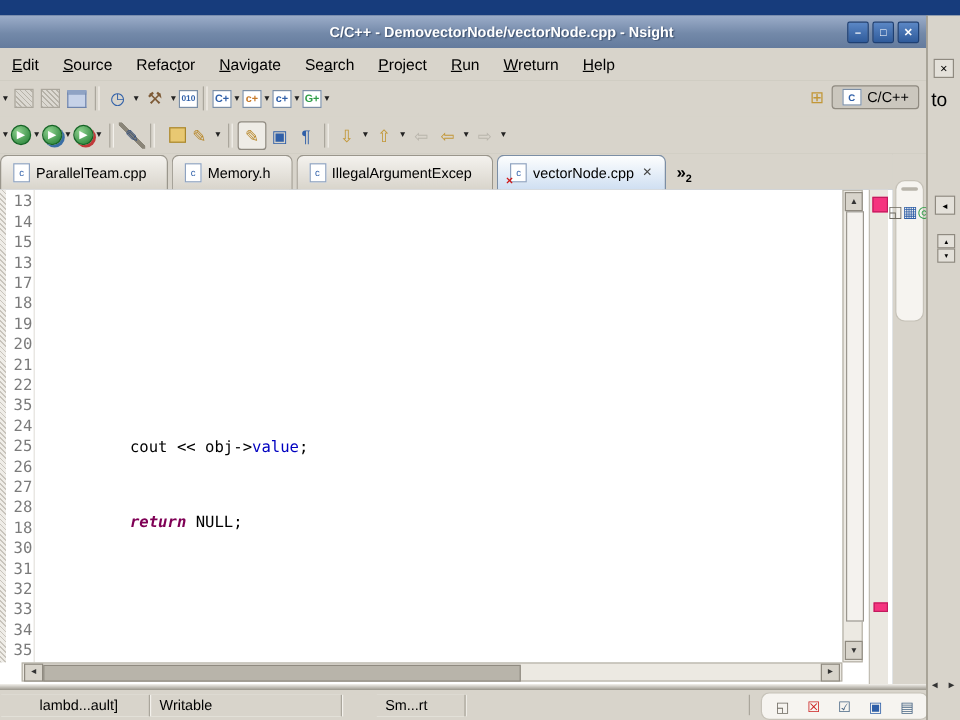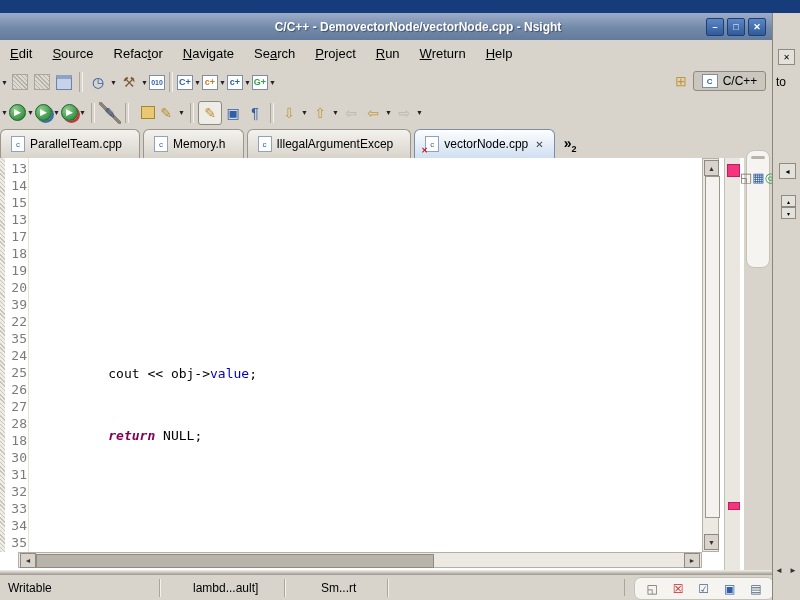--- a/index.html
+++ b/index.html
@@ -133,21 +133,21 @@
   .c3{width:75px;margin-left:28px;}
   .fastbottom{position:absolute;left:634px;top:577px;width:130px;height:21px;background:#f6f4f0;
     border:1px solid #c6c2b8;border-radius:7px;display:flex;align-items:center;justify-content:space-around;padding:0 4px;}
   .fbi{font-size:12px;line-height:1;}
   .bsep{position:absolute;left:624px;top:579px;width:1px;height:17px;background:#aaa69c;}
   
   .sliver{position:absolute;left:772px;top:13px;width:28px;height:587px;background:#d8d4cb;
     border-left:1px solid #8a8578;}
   .sl-close{position:absolute;left:5px;top:36px;width:15px;height:14px;border:1px solid #8f8a80;
     background:#e4e1da;font-size:8px;display:flex;align-items:center;justify-content:center;}
-  .sl-to{position:absolute;left:3px;top:62px;font-size:12px;}
+  .sl-to{position:absolute;left:3px;top:62px;font-size:16px;}
   .sl-back{position:absolute;left:6px;top:150px;width:15px;height:14px;border:1px solid #8f8a80;
     background:#e4e1da;font-size:8px;display:flex;align-items:center;justify-content:center;}
   .sl-spin{position:absolute;left:8px;top:182px;display:flex;flex-direction:column;}
   .sl-spin span{width:13px;height:10px;border:1px solid #8f8a80;background:#e4e1da;font-size:6px;
     display:flex;align-items:center;justify-content:center;}
   .sl-arrL{position:absolute;left:2px;top:553px;font-size:8px;color:#333;}
   .sl-arrR{position:absolute;left:16px;top:553px;font-size:8px;color:#333;}
 </style>
 </head>
 <body>
@@ -345,21 +345,21 @@
     <div class="ruler">
 
     <div>13</div>
         <div>14</div>
         <div>15</div>
         <div>13</div>
         <div>17</div>
         <div>18</div>
         <div>19</div>
         <div>20</div>
-        <div>39</div>
+        <div>21</div>
         <div>22</div>
         <div>35</div>
         <div>24</div>
         <div>25</div>
         <div>26</div>
         <div>27</div>
         <div>28</div>
         <div>18</div>
         <div>30</div>
         <div>31</div>
@@ -459,22 +459,22 @@
   <div class="fastpanel">
     <span class="handle"></span>
     <span>
       
     <span class="fvi" data-c="gray">◱</span><span class="fvi" data-c="blue">▦</span><span class="fvi" data-c="green">◎</span></span>
   </div>
 
   <div class="winbottom"></div>
 
   <div class="statusbar">
+    <span class="scell c1">lambd...ault]</span>
     <span class="scell c2">Writable</span>
-    <span class="scell c1">lambd...ault]</span>
     <span class="scell c3">Sm...rt</span>
   </div>
   <div class="bsep"></div>
   <div class="fastbottom">
 
   <span class="fbi" data-c="gray">◱</span>
       <span class="fbi" data-c="red">☒</span>
       <span class="fbi" data-c="slate">☑</span>
       <span class="fbi" data-c="blue">▣</span>
       <span class="fbi" data-c="slate">▤</span>

